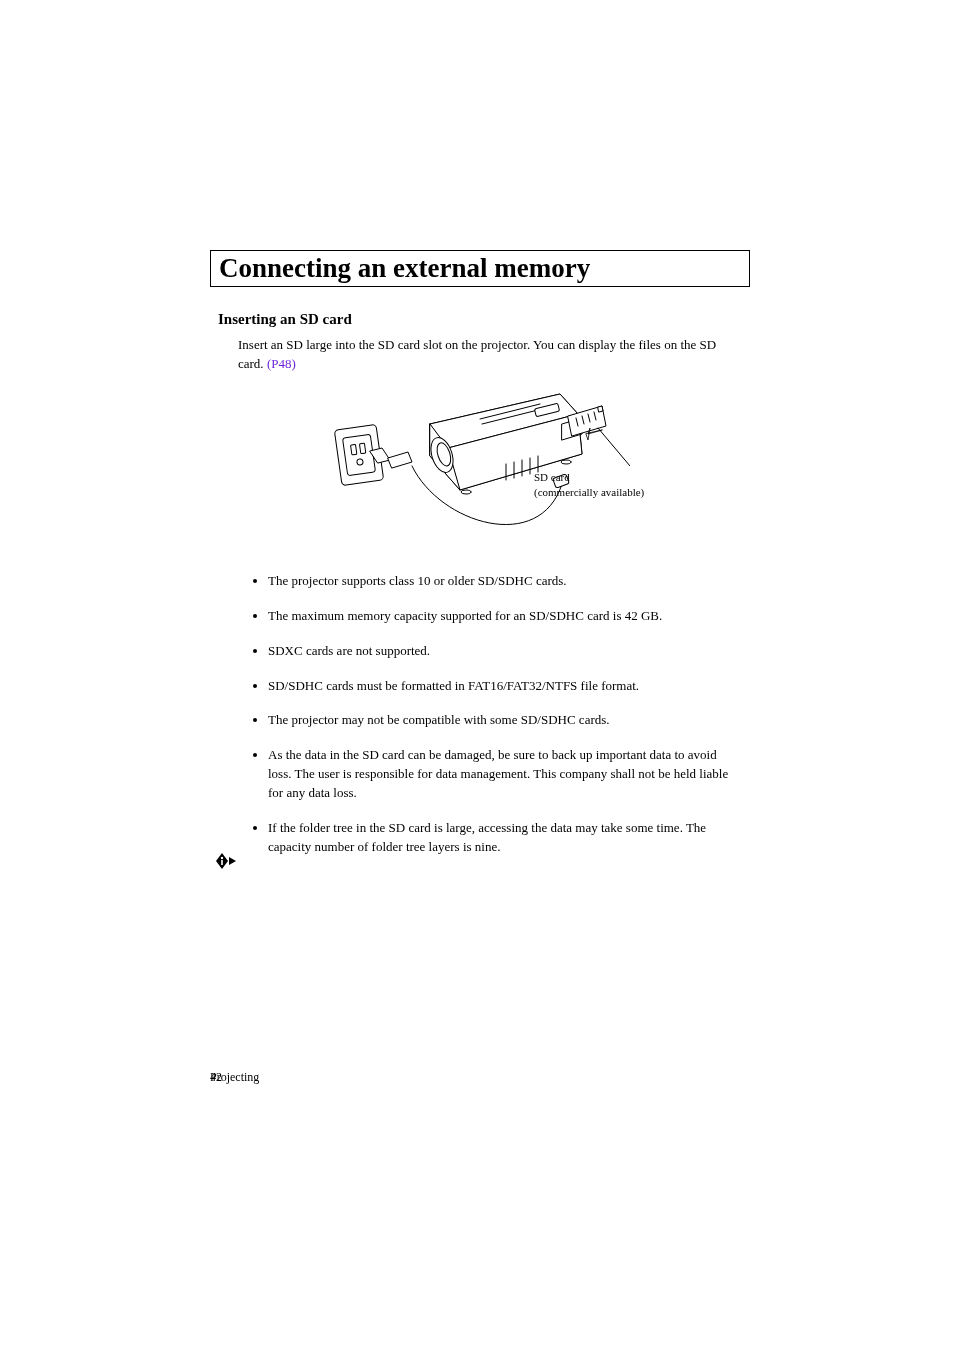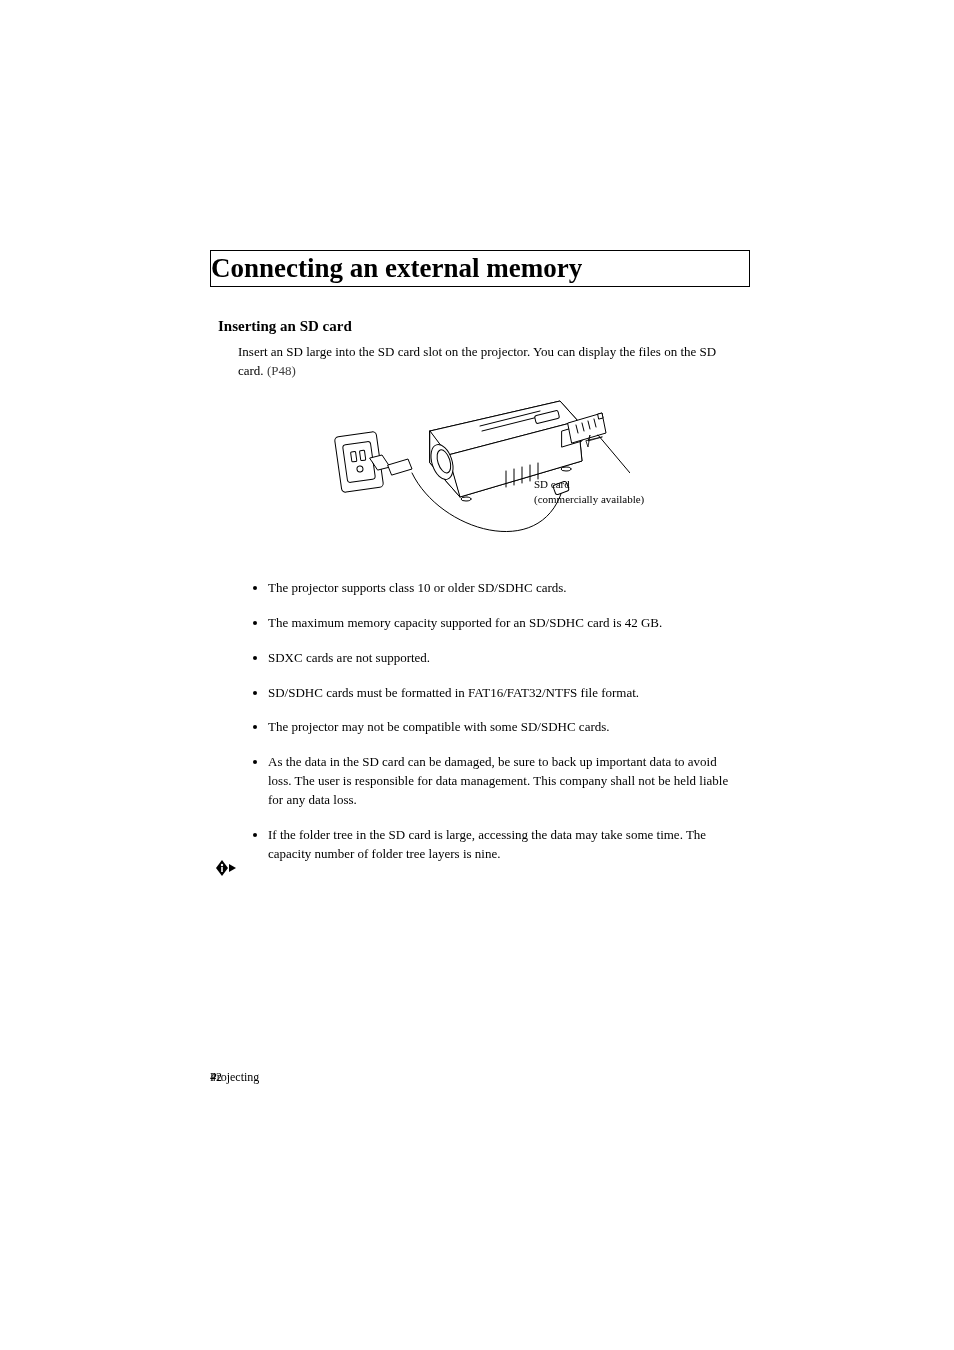--- a/index.html
+++ b/index.html
@@ -13,41 +13,41 @@
     position: relative;
   }
   .page {
     position: absolute;
     left: 210px;
     top: 250px;
     width: 540px;
   }
   .title-block {
     border: 1px solid #000;
-    padding: 1px 8px 2px 0;
-    margin-bottom: 31px;
+    padding: 1px 8px 2px 8px;
+    margin-bottom: 24px;
   }
   .title-block h1 {
     font-size: 27px;
     font-weight: bold;
     margin: 0;
     line-height: 1.2;
   }
   .subhead {
     font-size: 15px;
     font-weight: bold;
     margin: 0 0 8px 8px;
   }
   .body-text {
     font-size: 13px;
     line-height: 1.45;
     margin: 0 8px 10px 28px;
   }
   .link {
-    color: #404040;
+    color: #6d28d9;
   }
   .figure-wrap {
     position: relative;
     width: 300px;
     height: 170px;
     margin: 6px auto 18px auto;
   }
   .fig-label {
     position: absolute;
     left: 204px;

